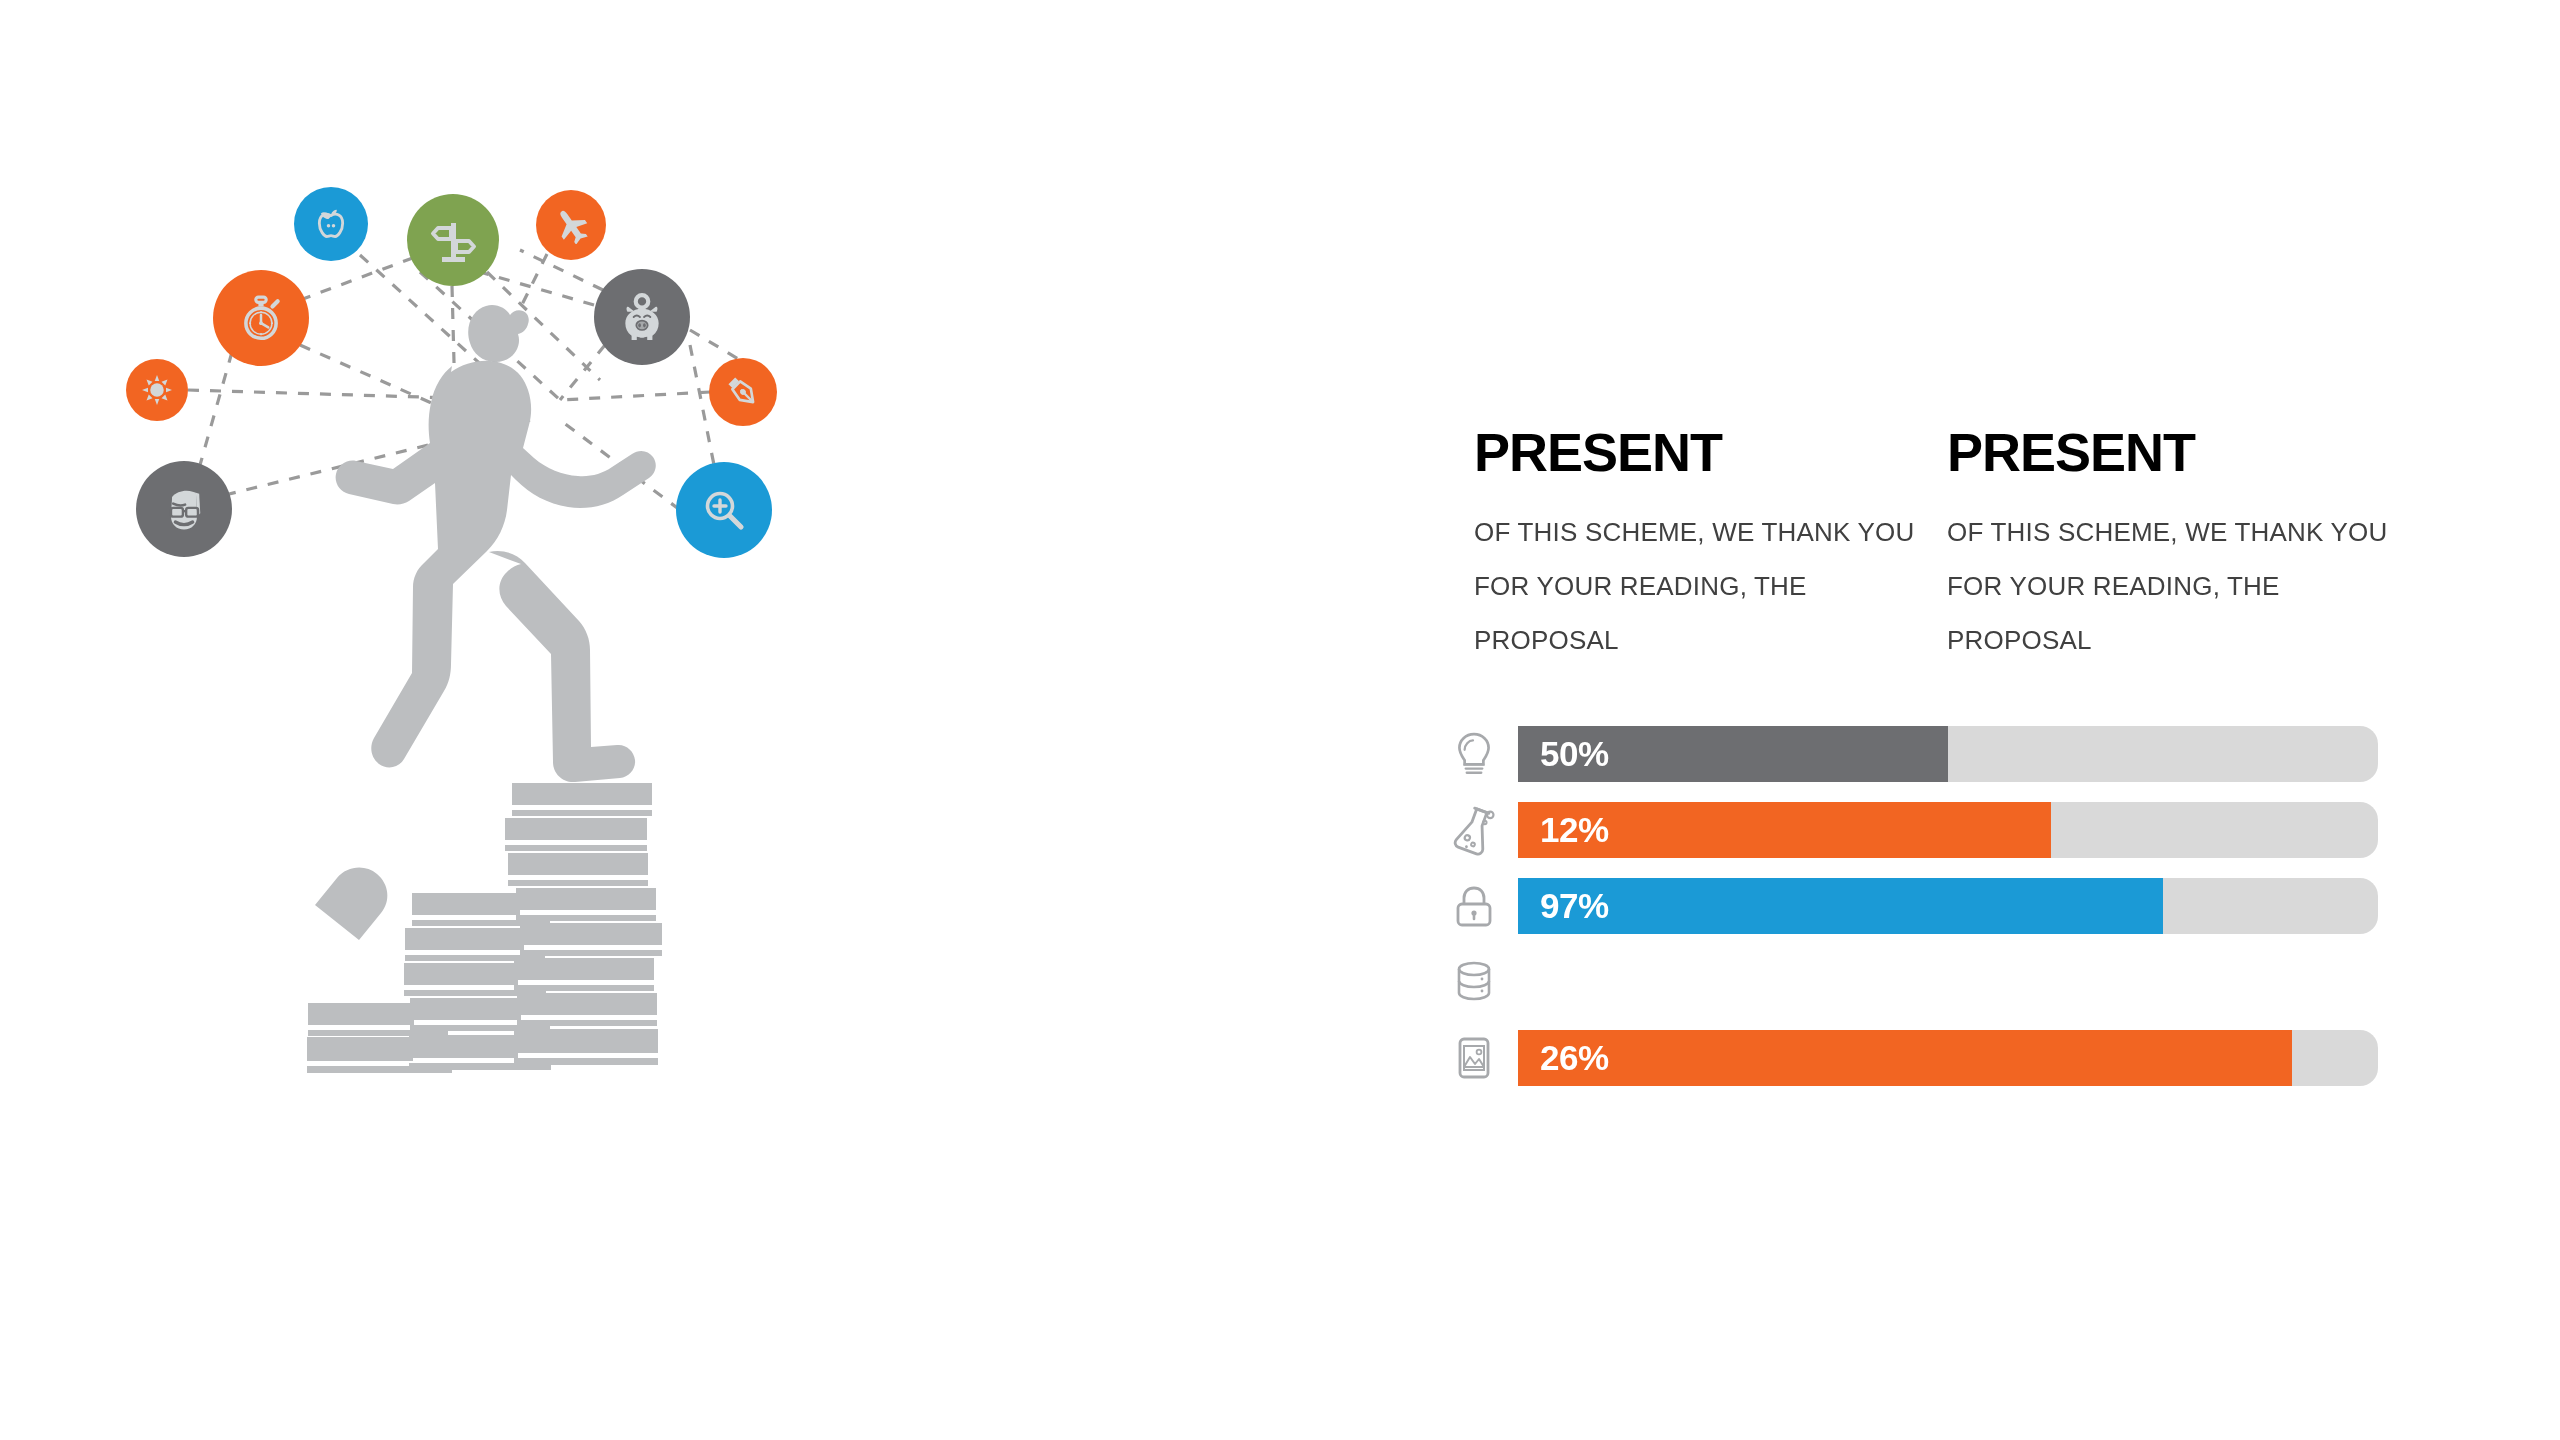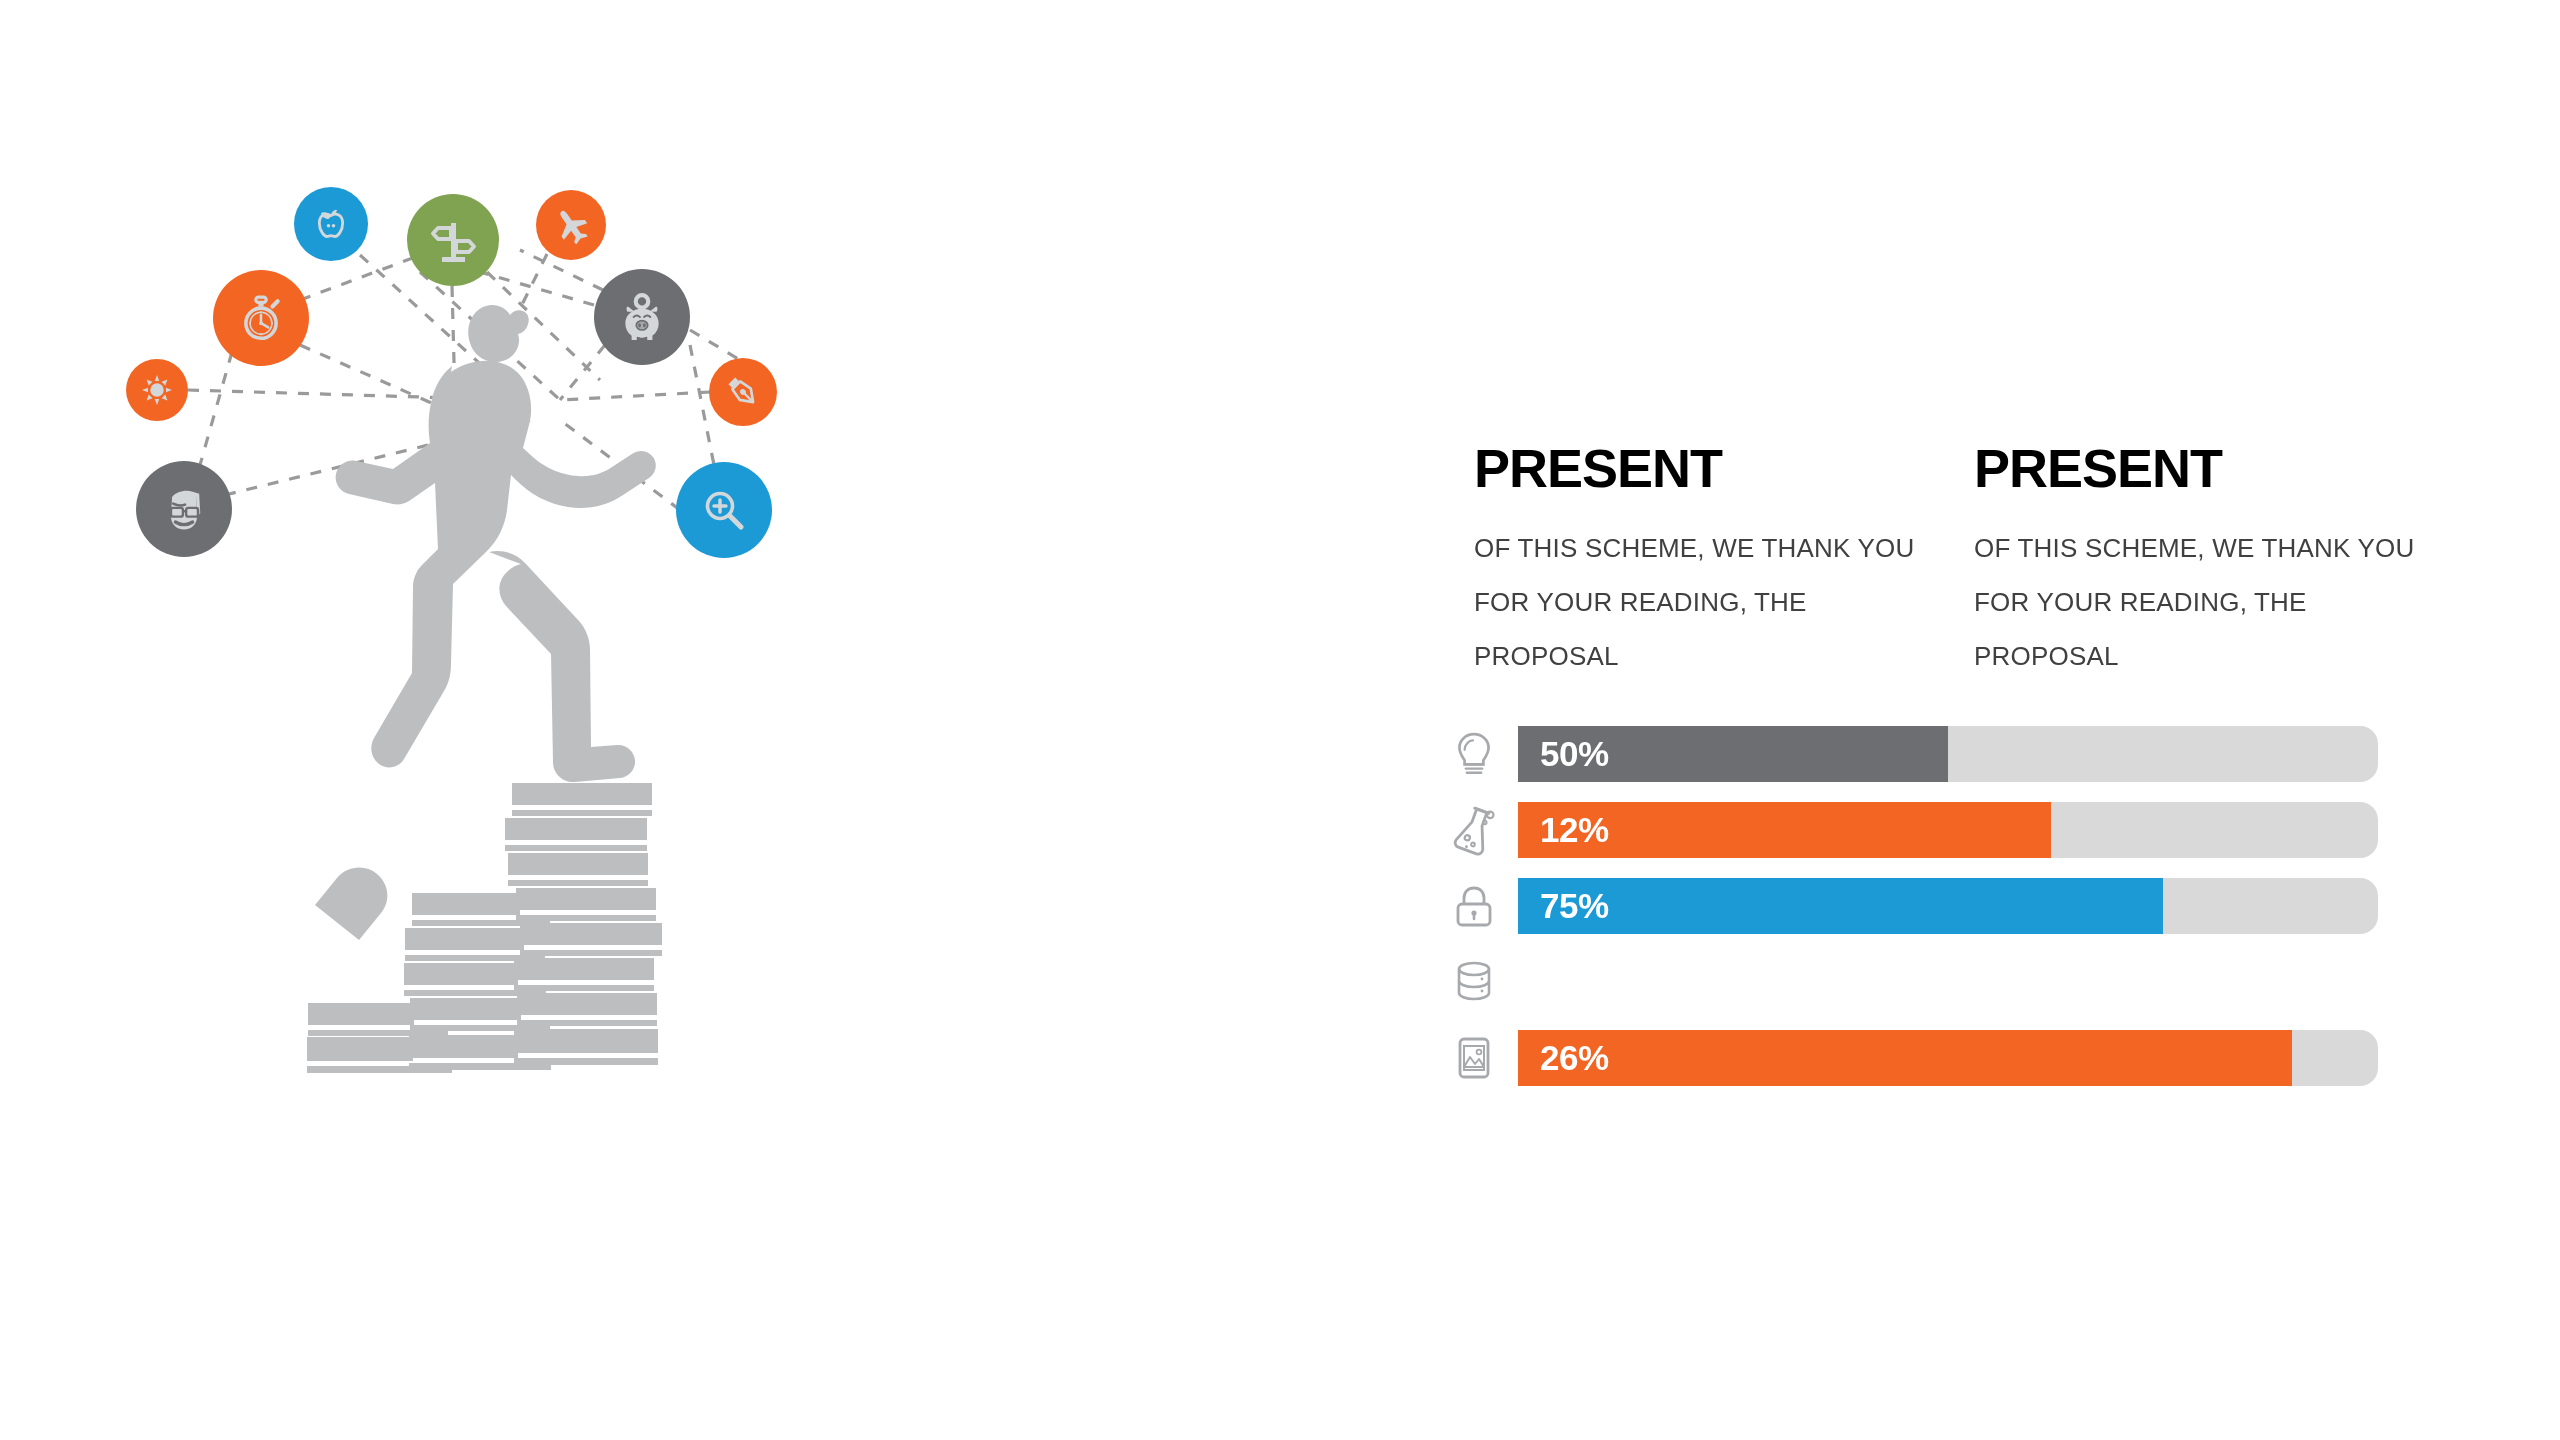--- a/index.html
+++ b/index.html
@@ -9,21 +9,21 @@
   
   #left-art{position:absolute;left:0;top:0;width:1350px;height:1440px;}
   #net-svg{position:absolute;left:0;top:0;width:1350px;height:1440px;}
 
   .node{position:absolute;border-radius:50%;display:flex;align-items:center;justify-content:center;}
   .node svg{display:block;}
 
   
   #right-panel{position:absolute;left:1430px;top:0;width:1130px;height:1440px;}
 
-  .text-cols{position:absolute;left:44px;top:425px;width:1020px;display:flex;gap:100px;margin-top:16px;}
+  .text-cols{position:absolute;left:44px;top:425px;width:1020px;display:flex;gap:73px;}
   .text-col{width:400px;}
   .col-title{font-size:54px;font-weight:bold;letter-spacing:-1px;color:#000;margin:0 0 26px 0;line-height:1;}
   .col-body{font-size:26px;line-height:2.08;color:#404040;letter-spacing:.2px;}
   .col-body div{white-space:nowrap;}
 
   .bars{position:absolute;left:0px;top:723px;width:1130px;}
   .bar-row{display:flex;align-items:center;height:62px;margin-bottom:14px;}
   .bar-icon{width:88px;height:62px;display:flex;align-items:center;justify-content:center;flex:0 0 88px;}
   .bar-track{position:relative;height:56px;background:#d9d9d9;flex:0 0 860px;border-radius:18px;}
   .bar-fill{position:absolute;left:0;top:0;bottom:0;}
@@ -353,21 +353,21 @@
           <div class="bar-icon">
             <svg width="48" height="48" viewBox="0 0 48 48">
               <path d="M14 22 v-6 c0 -6 4 -10 10 -10 s10 4 10 10 v6" fill="none" stroke="#A7A9AC" stroke-width="2.8"></path>
               <rect x="8" y="22" width="32" height="21" rx="4" fill="none" stroke="#A7A9AC" stroke-width="2.8"></rect>
               <circle cx="24" cy="31" r="2.6" fill="#A7A9AC"></circle>
               <path d="M24 32 l0 5" stroke="#A7A9AC" stroke-width="2.6" stroke-linecap="round"></path>
             </svg>
           </div>
           <div class="bar-track" style="background: rgb(217, 217, 217);">
             <div class="bar-fill" style="width: 75%; background: rgb(27, 154, 214);"></div>
-            <span class="bar-label">75%</span>
+            <span class="bar-label">97%</span>
           </div>
         </div>
         <div class="bar-row">
           <div class="bar-icon">
             <svg width="48" height="48" viewBox="0 0 48 48">
               <ellipse cx="24" cy="11" rx="15" ry="6" fill="none" stroke="#A7A9AC" stroke-width="2.6"></ellipse>
               <path d="M9 11 v12 c0 3.3 6.7 6 15 6 s15 -2.7 15 -6 v-12" fill="none" stroke="#A7A9AC" stroke-width="2.6"></path>
               <path d="M9 23 v12 c0 3.3 6.7 6 15 6 s15 -2.7 15 -6 v-12" fill="none" stroke="#A7A9AC" stroke-width="2.6"></path>
               <circle cx="32" cy="21" r="1.4" fill="#A7A9AC"></circle>
               <circle cx="32" cy="33" r="1.4" fill="#A7A9AC"></circle>

